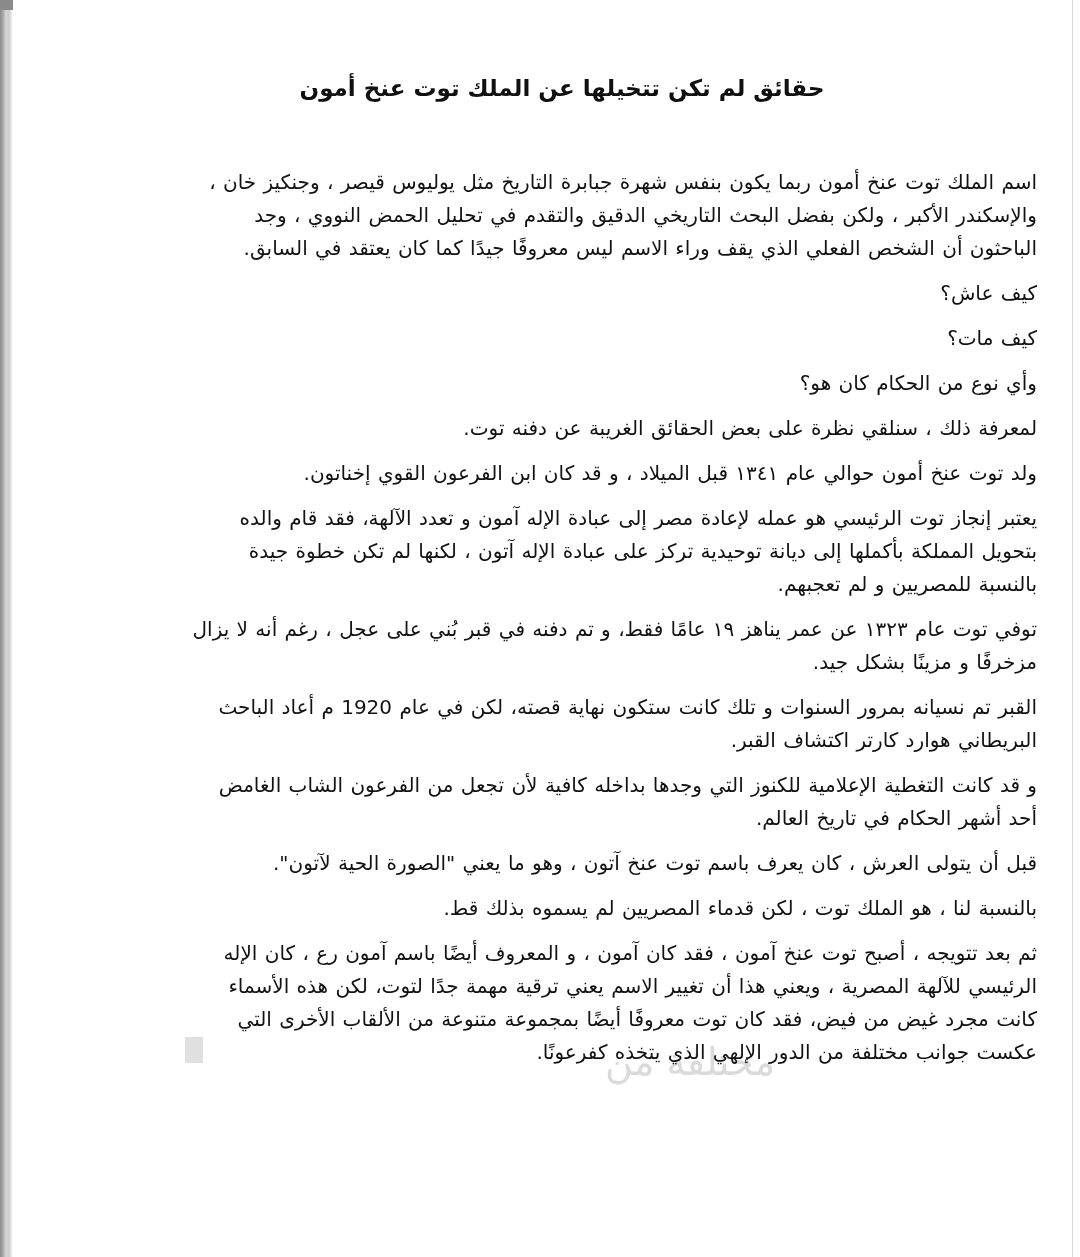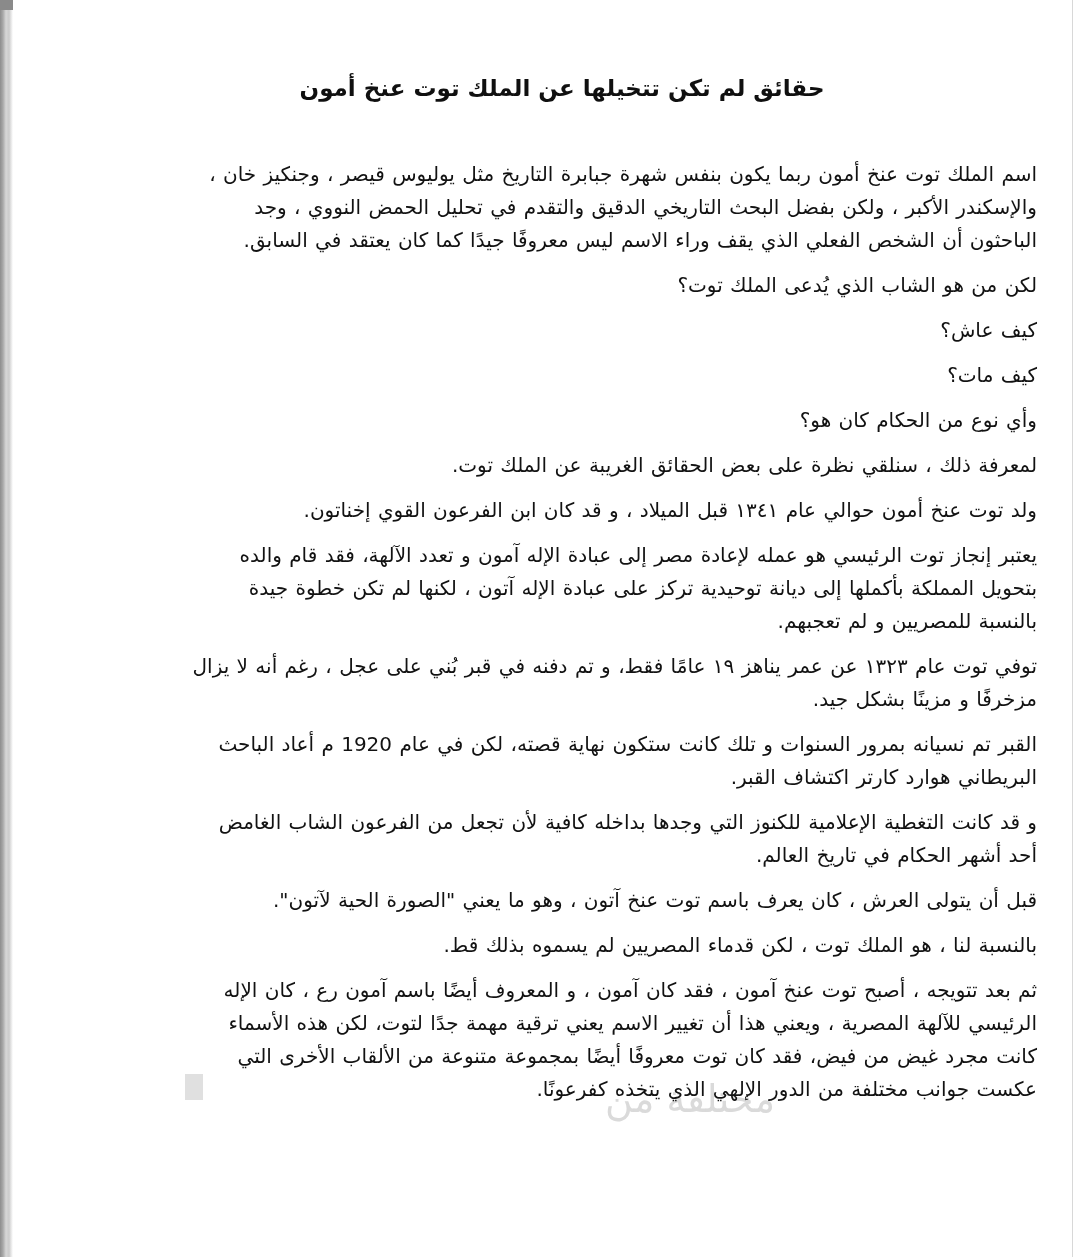--- a/index.html
+++ b/index.html
@@ -61,21 +61,21 @@
     position: absolute;
     top: 158px;
     right: 43px;
     width: 848px;
     direction: rtl;
     text-align: right;
     font-size: 20px;
     line-height: 33px;
   }
   .doc-body p {
-    margin: 0 0 12px 0;
+    margin: 8px 0 12px 0;
     position: relative;
     z-index: 1;
     word-spacing: 1px;
   }
   .last-para-wrap {
     position: relative;
   }
   .ghost-watermark {
     position: absolute;
     bottom: -10px;
@@ -104,25 +104,24 @@
   <div class="edge-strip">
     <div class="edge-strip-cap"></div>
   </div>
 
   <div class="right-hairline"></div>
 
   <h1 class="doc-title">حقائق لم تكن تتخيلها عن الملك توت عنخ أمون</h1>
 
   <div class="doc-body">
     <p>اسم الملك توت عنخ أمون ربما يكون بنفس شهرة جبابرة التاريخ مثل يوليوس قيصر ، وجنكيز خان ، والإسكندر الأكبر ، ولكن بفضل البحث التاريخي الدقيق والتقدم في تحليل الحمض النووي ، وجد الباحثون أن الشخص الفعلي الذي يقف وراء الاسم ليس معروفًا جيدًا كما كان يعتقد في السابق.</p>
-    <p>لكن من هو الشاب الذي يُدعى الملك توت؟</p>
     <p>كيف عاش؟</p>
     <p>كيف مات؟</p>
     <p>وأي نوع من الحكام كان هو؟</p>
-    <p>لمعرفة ذلك ، سنلقي نظرة على بعض الحقائق الغريبة عن الملك توت.</p>
+    <p>لمعرفة ذلك ، سنلقي نظرة على بعض الحقائق الغريبة عن دفنه توت.</p>
     <p>ولد توت عنخ أمون حوالي عام ١٣٤١ قبل الميلاد ، و قد كان ابن الفرعون القوي إخناتون.</p>
     <p>يعتبر إنجاز توت الرئيسي هو عمله لإعادة مصر إلى عبادة الإله آمون و تعدد الآلهة، فقد قام والده بتحويل المملكة بأكملها إلى ديانة توحيدية تركز على عبادة الإله آتون ، لكنها لم تكن خطوة جيدة بالنسبة للمصريين و لم تعجبهم.</p>
     <p>توفي توت عام ١٣٢٣ عن عمر يناهز ١٩ عامًا فقط، و تم دفنه في قبر بُني على عجل ، رغم أنه لا يزال مزخرفًا و مزينًا بشكل جيد.</p>
     <p>القبر تم نسيانه بمرور السنوات و تلك كانت ستكون نهاية قصته، لكن في عام 1920 م أعاد الباحث البريطاني هوارد كارتر اكتشاف القبر.</p>
     <p>و قد كانت التغطية الإعلامية للكنوز التي وجدها بداخله كافية لأن تجعل من الفرعون الشاب الغامض أحد أشهر الحكام في تاريخ العالم.</p>
     <p>قبل أن يتولى العرش ، كان يعرف باسم توت عنخ آتون ، وهو ما يعني "الصورة الحية لآتون".</p>
     <p>بالنسبة لنا ، هو الملك توت ، لكن قدماء المصريين لم يسموه بذلك قط.</p>
 
     <div class="last-para-wrap">
       <span class="ghost-watermark">مختلفة من</span>

